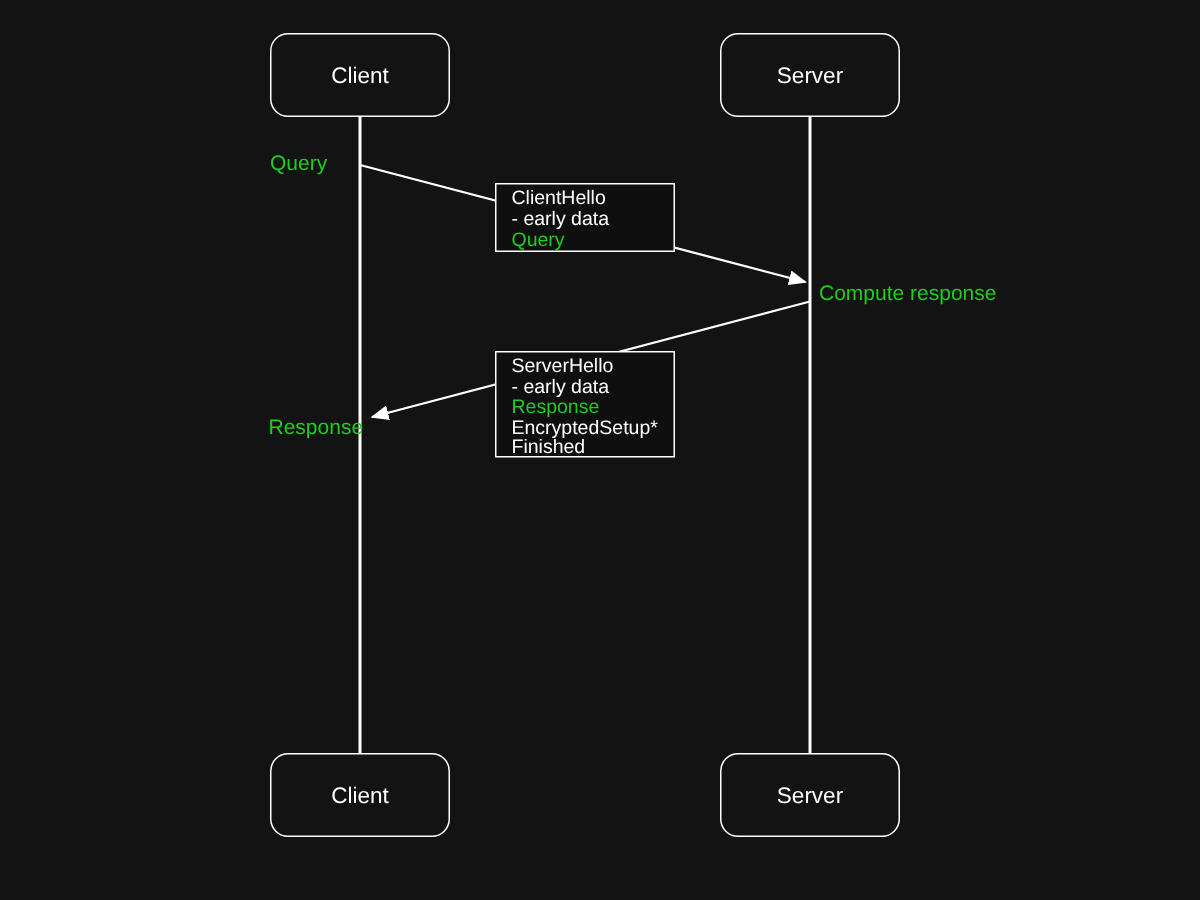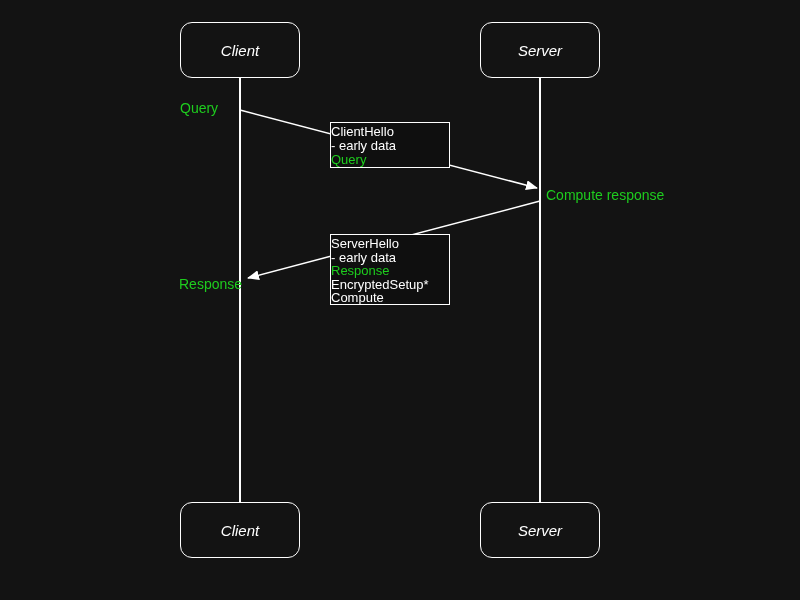--- a/index.html
+++ b/index.html
@@ -25,21 +25,20 @@
     height: 56px;
     border: 1.5px solid var(--stroke, #fff);
     border-radius: 12px;
     background: var(--background, #131313);
     display: flex;
     align-items: center;
     justify-content: center;
     color: var(--text, #fff);
     font-size: 15px;
     z-index: 4;
-    font-style: italic;
   }
   .lifeline {
     position: absolute;
     width: 2px;
     top: 78px;
     height: 424px;
     background: var(--stroke, #fff);
     z-index: 1;
   }
   #arrow-layer {
@@ -54,21 +53,21 @@
   }
   .arrowhead { fill: var(--stroke, #fff); }
   .message-box {
     position: absolute;
     left: 330px;
     width: 120px;
     border: 1.5px solid var(--stroke, #fff);
     background: var(--box-fill, #0f0f0f);
     color: var(--text, #fff);
     font-size: 13px;
-    padding: 2px 0 0 0;
+    padding: 2px 0 0 10px;
     z-index: 3;
   }
   .message-box .msg-line { line-height: 13.6px; white-space: nowrap; }
   #msg-client-hello { top: 122px; height: 46px; }
   #msg-client-hello .msg-line { line-height: 14px; }
   #msg-server-hello { top: 210px; height: 71px; margin-top: 24px; }
   .green { color: var(--accent-green, #1ecd1e); }
   .annotation {
     position: absolute;
     font-size: 14px;
@@ -126,16 +125,16 @@
     <div class="msg-line">ClientHello</div>
     <div class="msg-line">- early data</div>
     <div class="msg-line green">Query</div>
   </div>
 
   <div class="message-box" id="msg-server-hello">
     <div class="msg-line">ServerHello</div>
     <div class="msg-line">- early data</div>
     <div class="msg-line green">Response</div>
     <div class="msg-line">EncryptedSetup*</div>
-    <div class="msg-line">Compute</div>
+    <div class="msg-line">Finished</div>
   </div>
 
 </div>
 
 </body></html>

